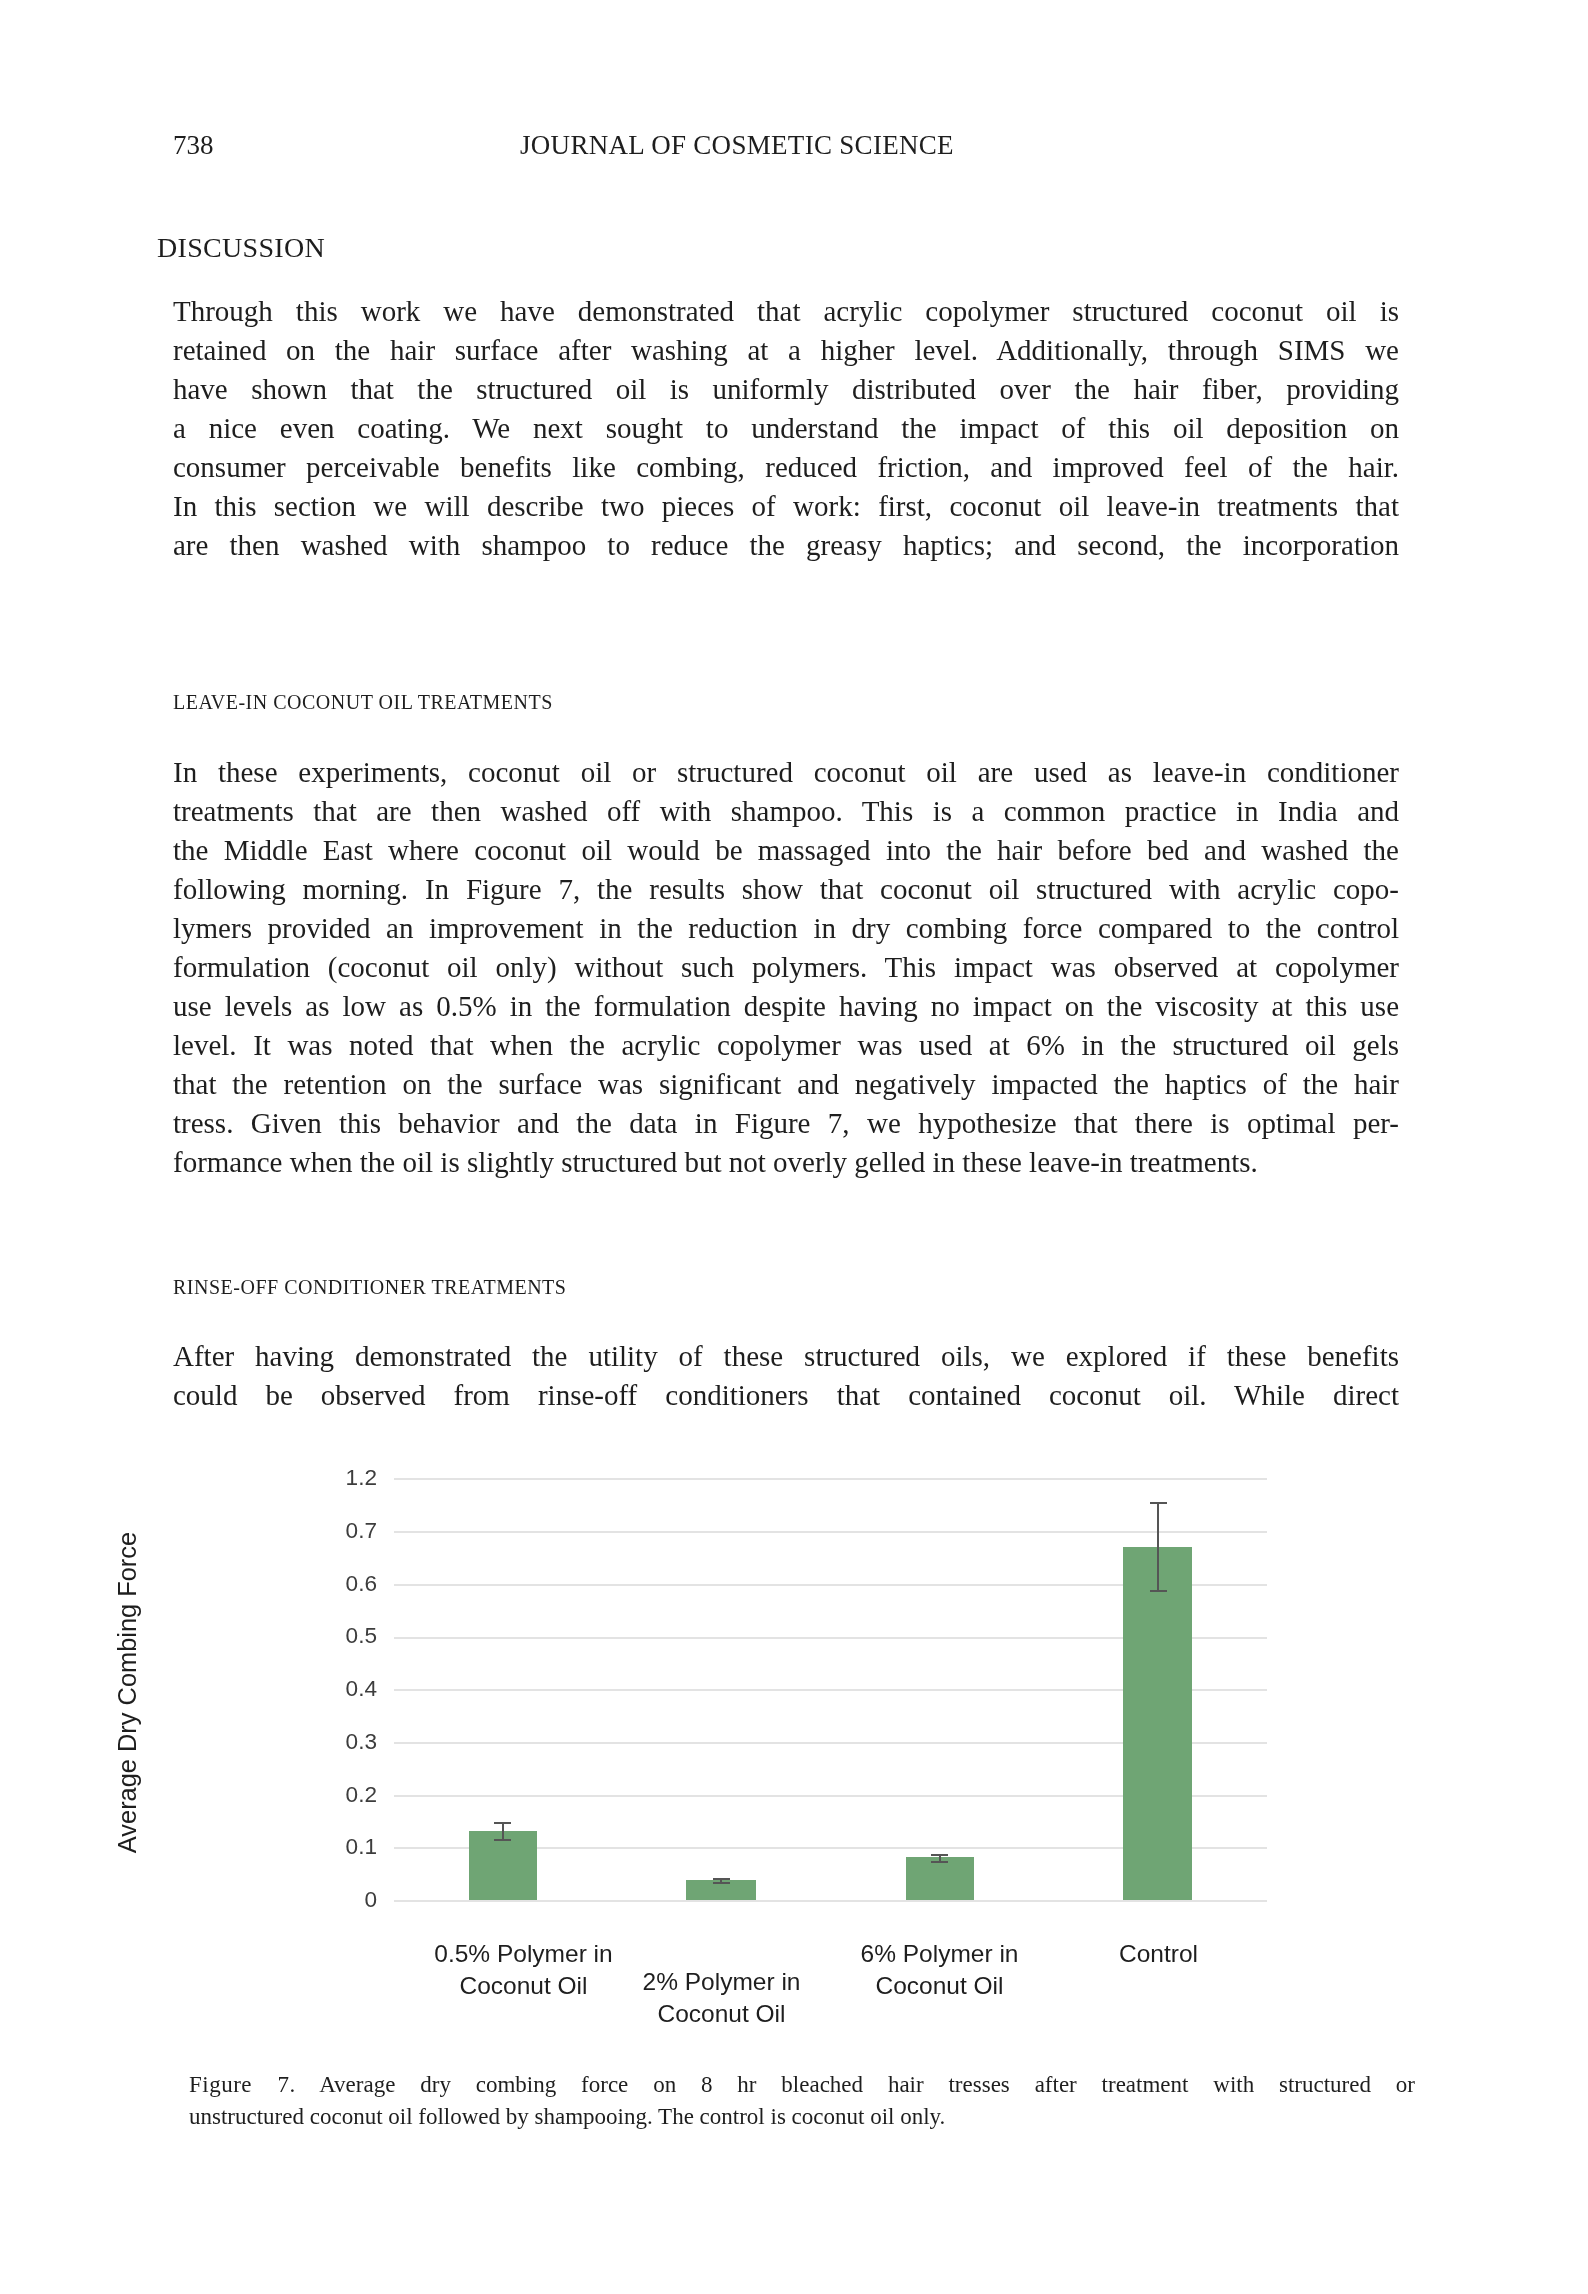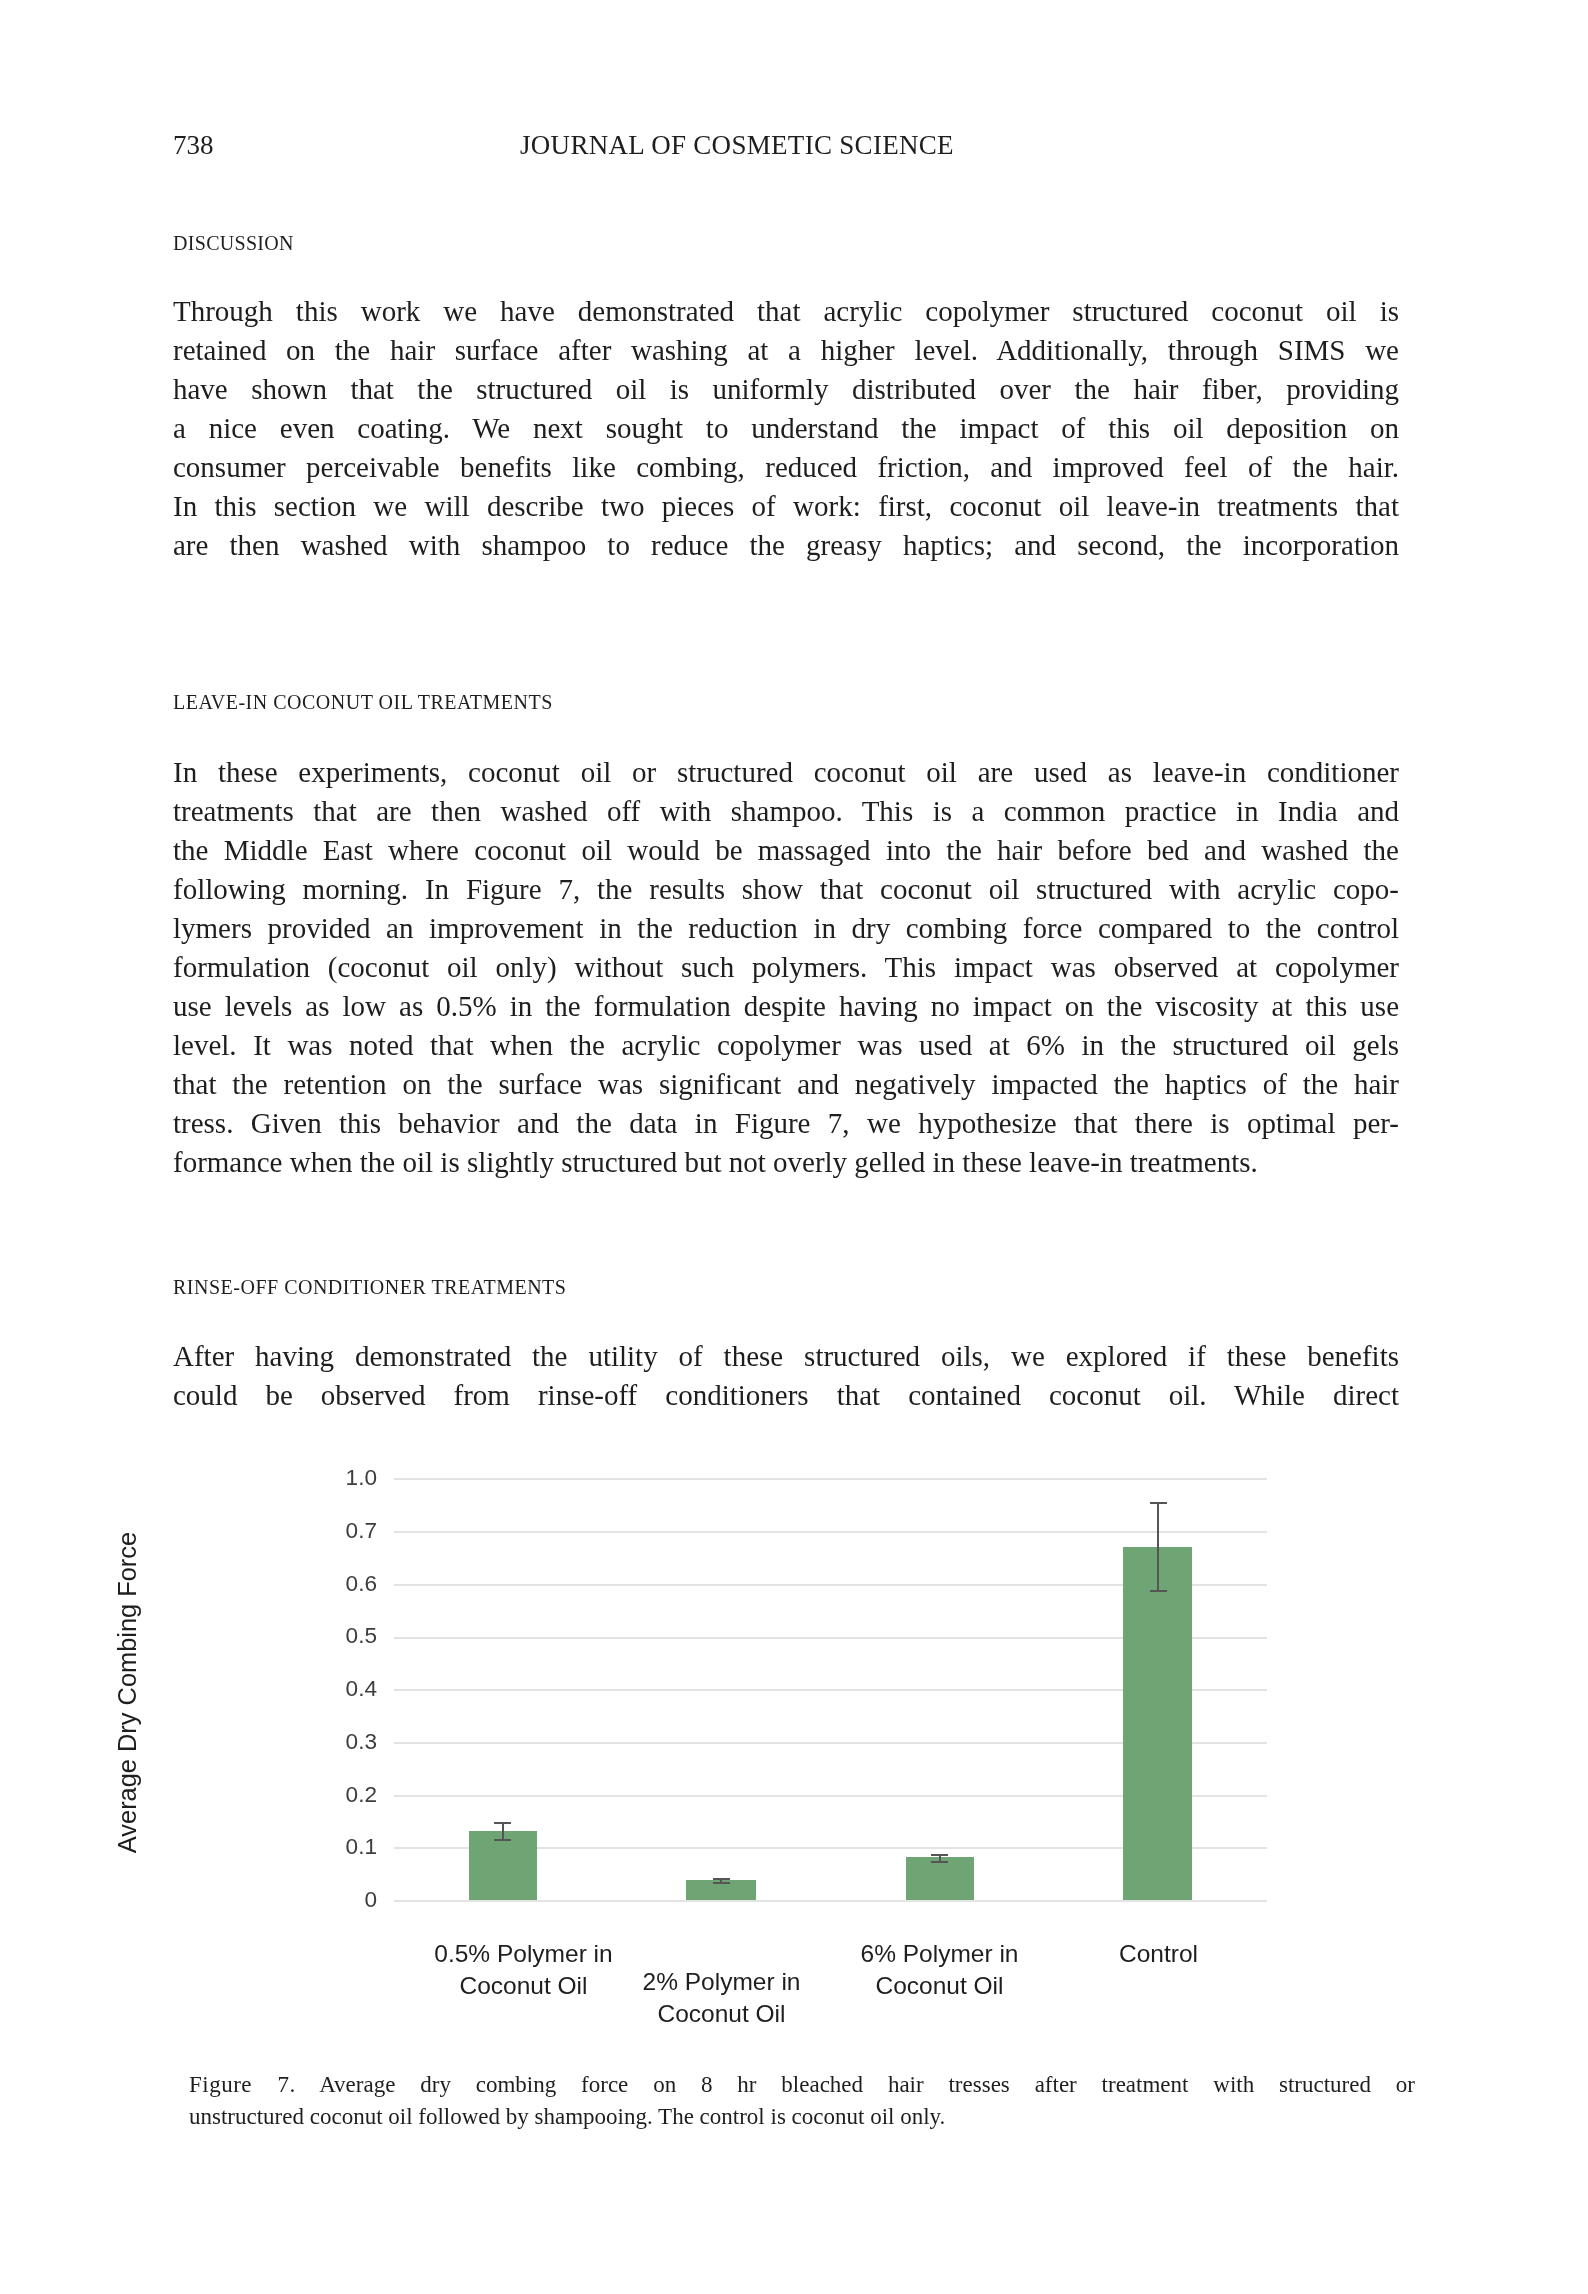--- a/index.html
+++ b/index.html
@@ -4,21 +4,21 @@
 <style>
   html, body { margin: 0; padding: 0; background: #ffffff; }
   body { width: 1589px; height: 2295px; position: relative; overflow: hidden; color: #1e1e1e; }
   .serif { font-family: Liberation Serif, serif; }
   .sans { font-family: "Liberation Sans", "DejaVu Sans", sans-serif; }
 
   #running-head { position: absolute; left: 173px; top: 130px; width: 1224px; height: 38px; font-size: 27px; }
   #page-number { position: absolute; left: 0; top: 0; }
   #journal-title { position: absolute; left: 347px; top: 0; letter-spacing: 0.3px; }
 
-  .section-heading { position: absolute; left: 173px; font-size: 20px; letter-spacing: 0.3px; }
+  .section-heading { position: absolute; left: 157px; font-size: 28px; letter-spacing: 0.3px; }
   .subsection-heading { position: absolute; left: 173px; font-size: 20px; letter-spacing: 0.5px; }
 
   .para { position: absolute; left: 173px; width: 1226px; font-size: 29px; line-height: 39px; text-align: justify; margin: 0; }
   .para .line { display: block; text-align: justify; text-align-last: justify; white-space: nowrap; }
   .para .line.last { text-align-last: left; }
 
   #figure { position: absolute; left: 0; top: 0; width: 1589px; height: 2295px; pointer-events: none; }
   .gridline { position: absolute; height: 1.9px; background: #e3e3e3; }
   .ytick { position: absolute; width: 47px; text-align: right; font-size: 22.6px; color: #3d3d3d; }
   .bar { position: absolute; background: #6fa574; }
@@ -78,21 +78,21 @@
   <div class="gridline" style="left:394px; width:873px; top:1478px;"></div>
   <div class="gridline" style="left:394px; width:873px; top:1531px;"></div>
   <div class="gridline" style="left:394px; width:873px; top:1584px;"></div>
   <div class="gridline" style="left:394px; width:873px; top:1637px;"></div>
   <div class="gridline" style="left:394px; width:873px; top:1689px;"></div>
   <div class="gridline" style="left:394px; width:873px; top:1742px;"></div>
   <div class="gridline" style="left:394px; width:873px; top:1795px;"></div>
   <div class="gridline" style="left:394px; width:873px; top:1847px;"></div>
   <div class="gridline" style="left:394px; width:873px; top:1900px;"></div>
 
-  <div class="ytick" style="left:330px; top:1465px;">1.0</div>
+  <div class="ytick" style="left:330px; top:1465px;">1.2</div>
   <div class="ytick" style="left:330px; top:1518px;">0.7</div>
   <div class="ytick" style="left:330px; top:1571px;">0.6</div>
   <div class="ytick" style="left:330px; top:1623px;">0.5</div>
   <div class="ytick" style="left:330px; top:1676px;">0.4</div>
   <div class="ytick" style="left:330px; top:1729px;">0.3</div>
   <div class="ytick" style="left:330px; top:1782px;">0.2</div>
   <div class="ytick" style="left:330px; top:1834px;">0.1</div>
   <div class="ytick" style="left:330px; top:1887px;">0</div>
 
   <div id="y-axis-title">Average Dry Combing Force</div>

